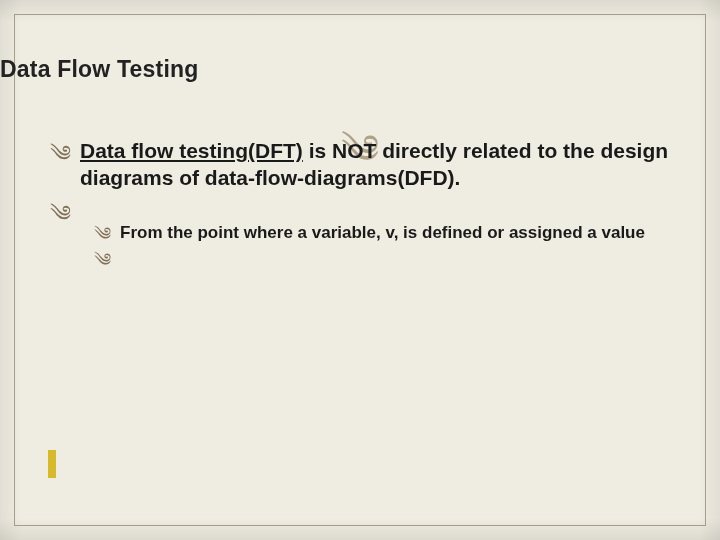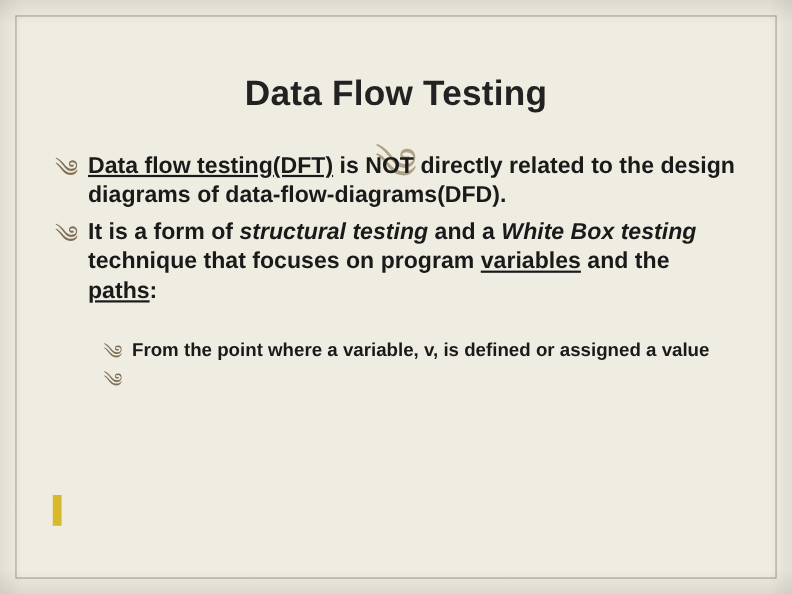--- a/index.html
+++ b/index.html
@@ -29,25 +29,24 @@
       #efece1;
   }
   .inner-border {
     position: absolute;
     top: 14px; left: 14px; right: 14px; bottom: 14px;
     border: 1.5px solid rgba(101,85,56,0.5);
     pointer-events: none;
   }
   .title {
     position: absolute;
-    top: 66px;
+    top: 56px;
     left: 0;
     width: 100%;
-    text-align: center;
-    font-size: 32px;
+    font-size: 23px;
     font-weight: 700;
     color: #222;
     letter-spacing: 0.2px;
   }
   .flourish {
     position: absolute;
     top: 130px;
     left: 0;
     width: 100%;
     text-align: center;
@@ -125,21 +124,20 @@
   <div class="flourish">༄</div>
 
   <div class="body">
     <ul class="primary">
       <li>
         <span class="bullet-icon">༄</span>
         <span><span class="underline">Data flow testing(DFT)</span><span> is NOT directly related to the design diagrams of data-flow-diagrams(DFD).</span></span>
       </li>
       <li>
         <span class="bullet-icon">༄</span>
-        <span><span>It is a form of </span><span class="bolditalic">structural testing</span><span> and a </span><span class="bolditalic">White Box testing</span><span> technique that focuses on program </span><span class="underline">variables</span><span> and the </span><span class="underline">paths</span><span>:</span></span>
       </li>
     </ul>
 
     <ul class="secondary">
       <li>
         <span class="bullet-icon">༄</span>
         <span>From the point where a variable, v, is defined or assigned a value</span>
       </li>
       <li>
         <span class="bullet-icon">༄</span>

